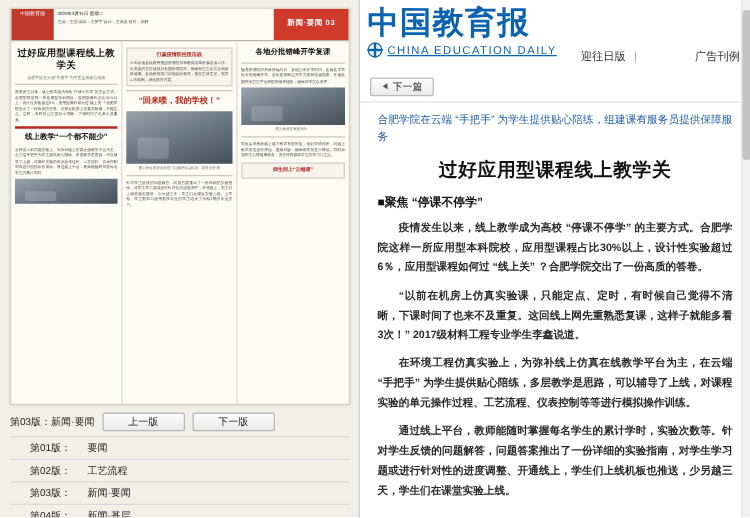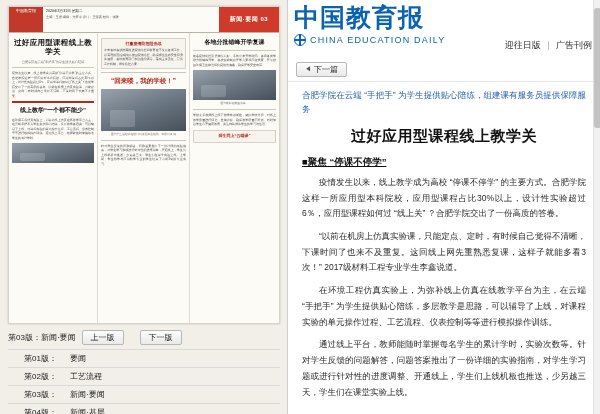--- a/index.html
+++ b/index.html
@@ -164,24 +164,24 @@
     display: flex;
     align-items: center;
     font-size: 8px;
     color: #222;
     padding: 2px 0;
   }
   .lp-row .lbl { margin-right: 6px; white-space: nowrap; }
   .lp-btn {
     border: 1px solid #b7b7b7;
     background: linear-gradient(#fdfdfd,#e9e9e9);
-    padding: 1px 8px;
+    padding: 1px 20px;
     font-size: 8px;
     color: #222;
-    margin-right: 16px;
+    margin-right: 6px;
     border-radius: 2px;
     cursor: pointer;
     white-space: nowrap;
   }
   .lp-sep {
     height: 1px; background: #d9d9d9; margin: 2px 0;
   }
   .lp-list-row {
     display: flex;
     font-size: 8px;
@@ -234,29 +234,30 @@
   .brand-globe::after {
     content:"";
     position:absolute; left: -1.4px; top: 4.3px;
     width: 12px; height: 1.4px; background:#0b63b0;
   }
   .brand-en {
     font-size: 9px;
     color: #0b63b0;
     letter-spacing: 1.2px;
     font-family: "Liberation Sans", sans-serif;
+    text-decoration: underline;
   }
   .brand-links {
     position: absolute;
     right: 8px; bottom: 6px;
     font-size: 9px;
     color: #333;
   }
   .brand-links a {
-    color: #333; text-decoration: none; cursor: pointer;
+    color: #333; text-decoration: none; cursor: pointer; margin-left: 40px;
   }
   .brand-links .divider { color: #aaa; margin: 0 4px; }
 
   .date-bar {
     background: #eceff1;
     border-top: 1px solid #dfe3e6;
     border-bottom: 1px solid #dfe3e6;
     font-size: 9px;
     color: #333;
     padding: 3px 8px;
@@ -306,29 +307,29 @@
     color: #333;
     text-align: center;
     letter-spacing: 1px;
     margin-bottom: 12px;
   }
   .art-sec {
     font-size: 9.5px;
     font-weight: bold;
     color: #111;
     margin: 8px 0 6px;
-    text-decoration: underline;
   }
   .art-p {
     font-size: 8.5px;
     color: #2a2a2a;
     line-height: 1.85;
     text-align: justify;
     text-indent: 17px;
     margin: 0 0 7px;
+    font-weight: bold;
   }
   .scrollbar {
     position: absolute;
     right: 0; top: 0;
     width: 7px; height: 414px;
     background: #f1f1f1;
     border-left: 1px solid #e0e0e0;
   }
   .scroll-thumb {
     position: absolute;

